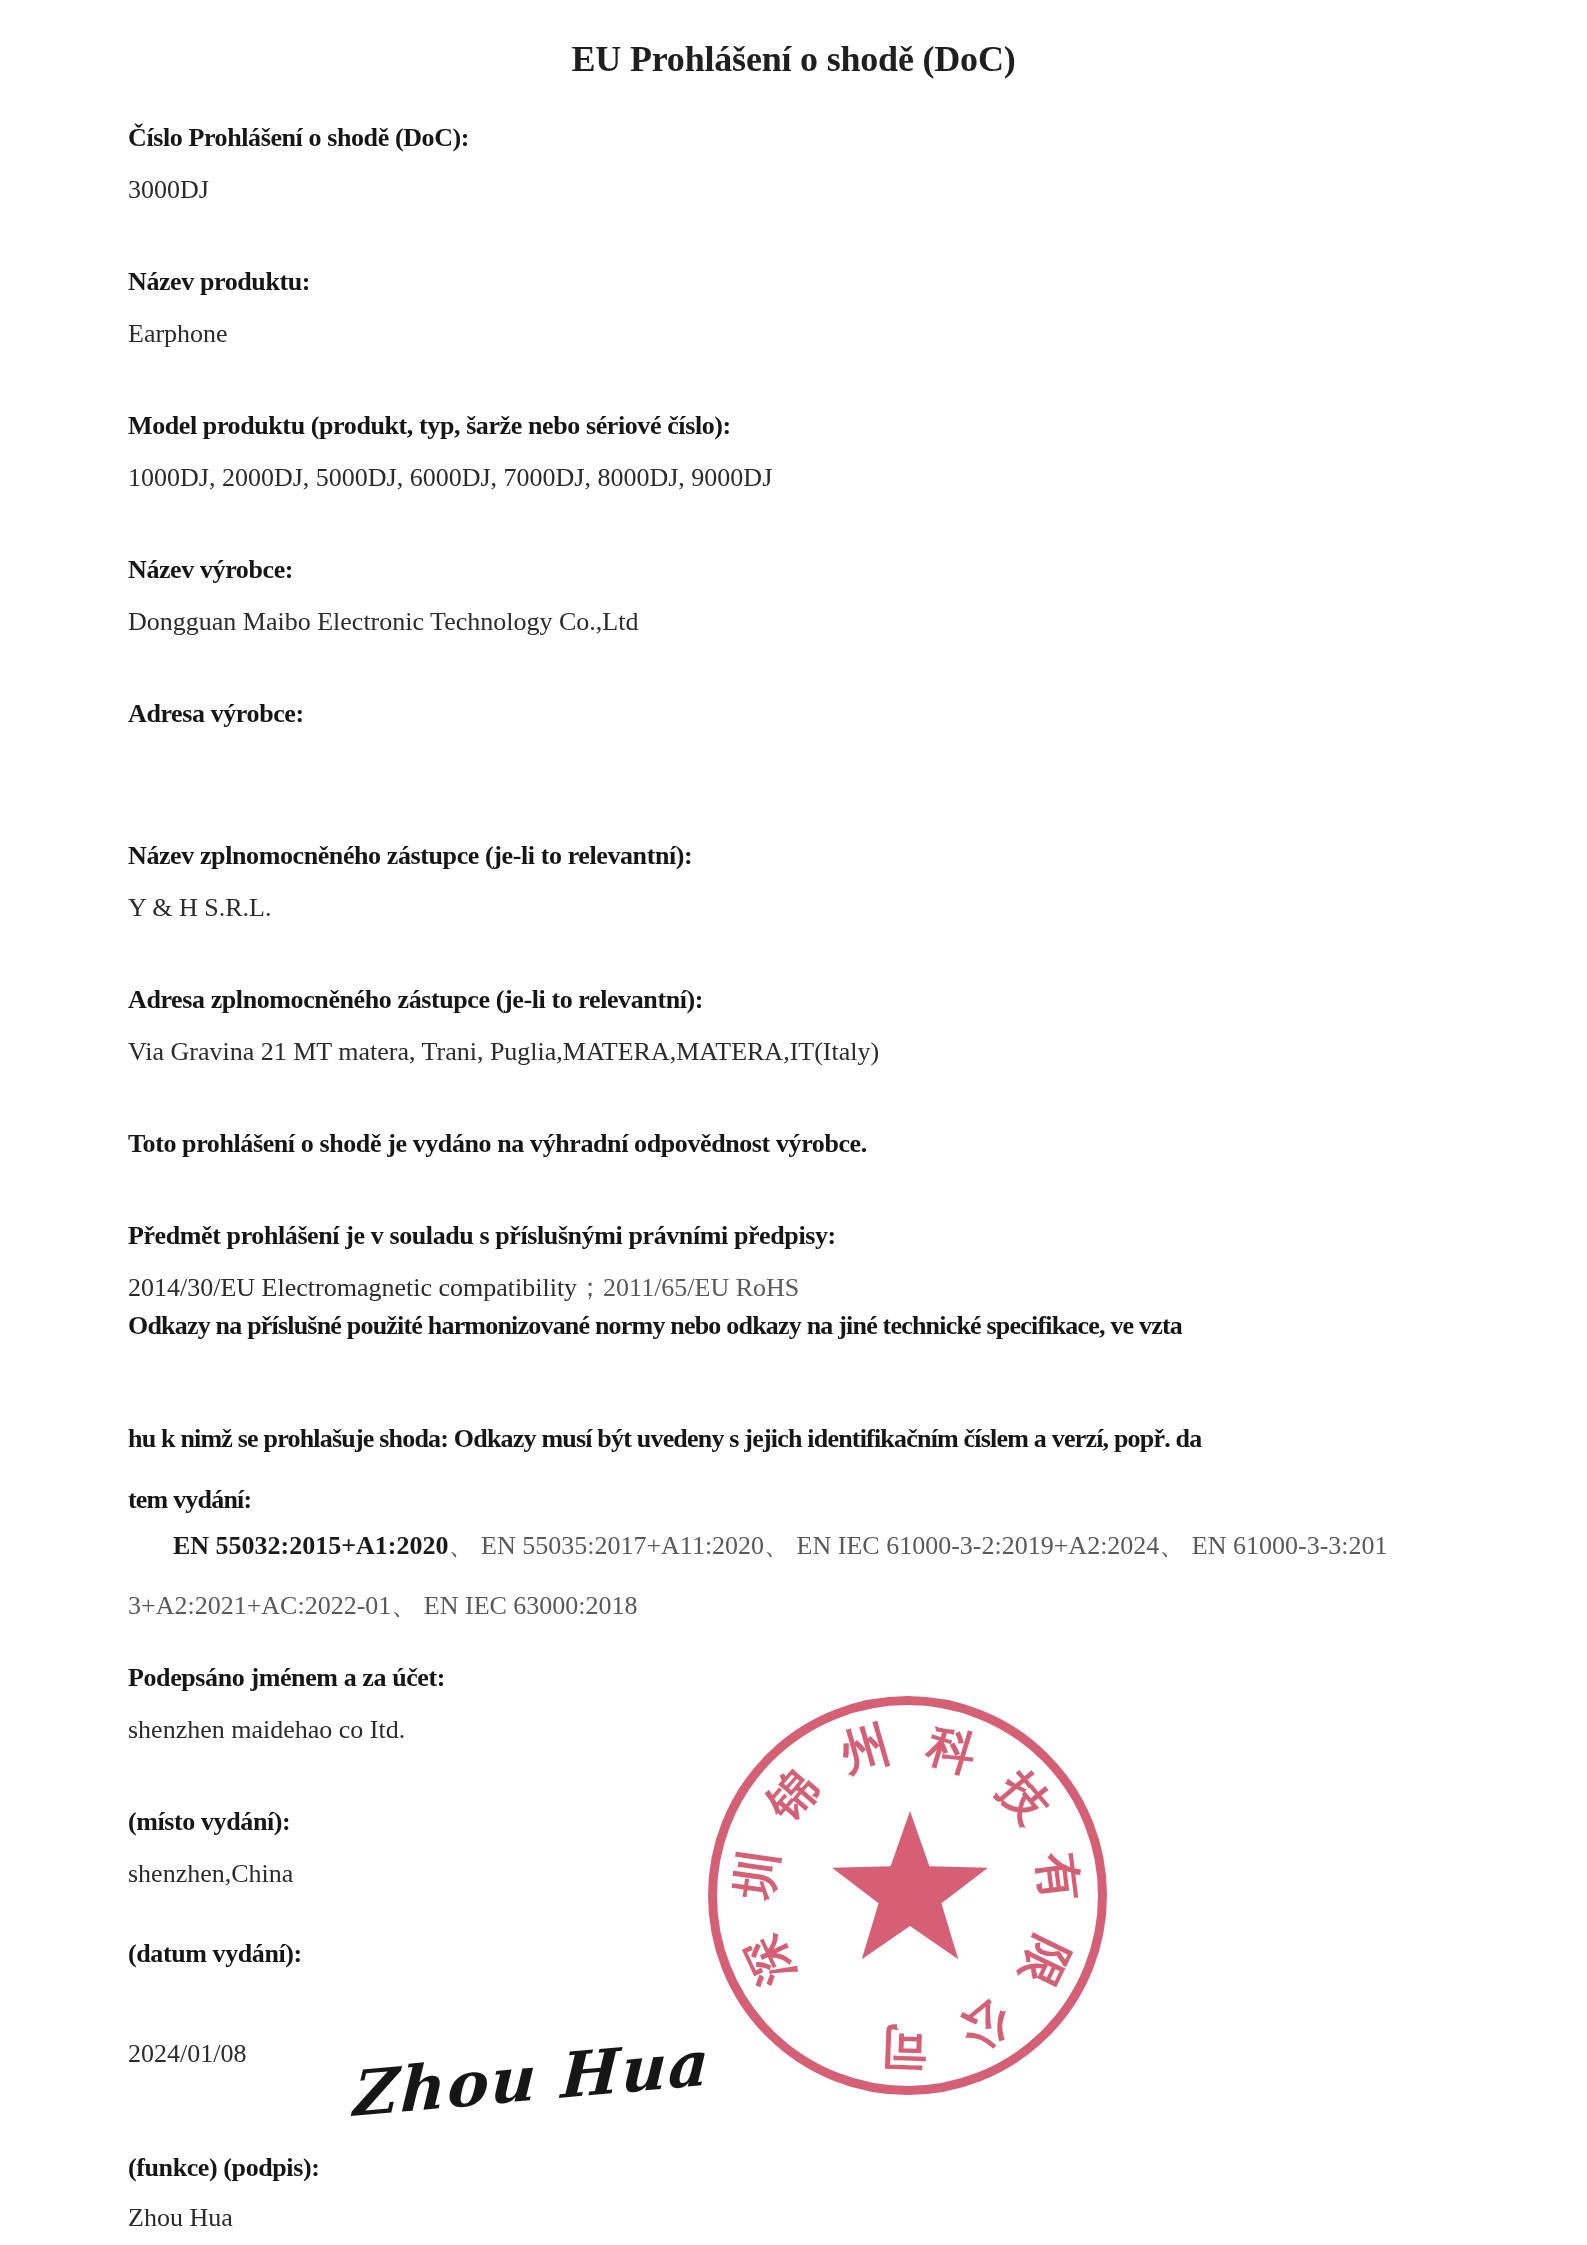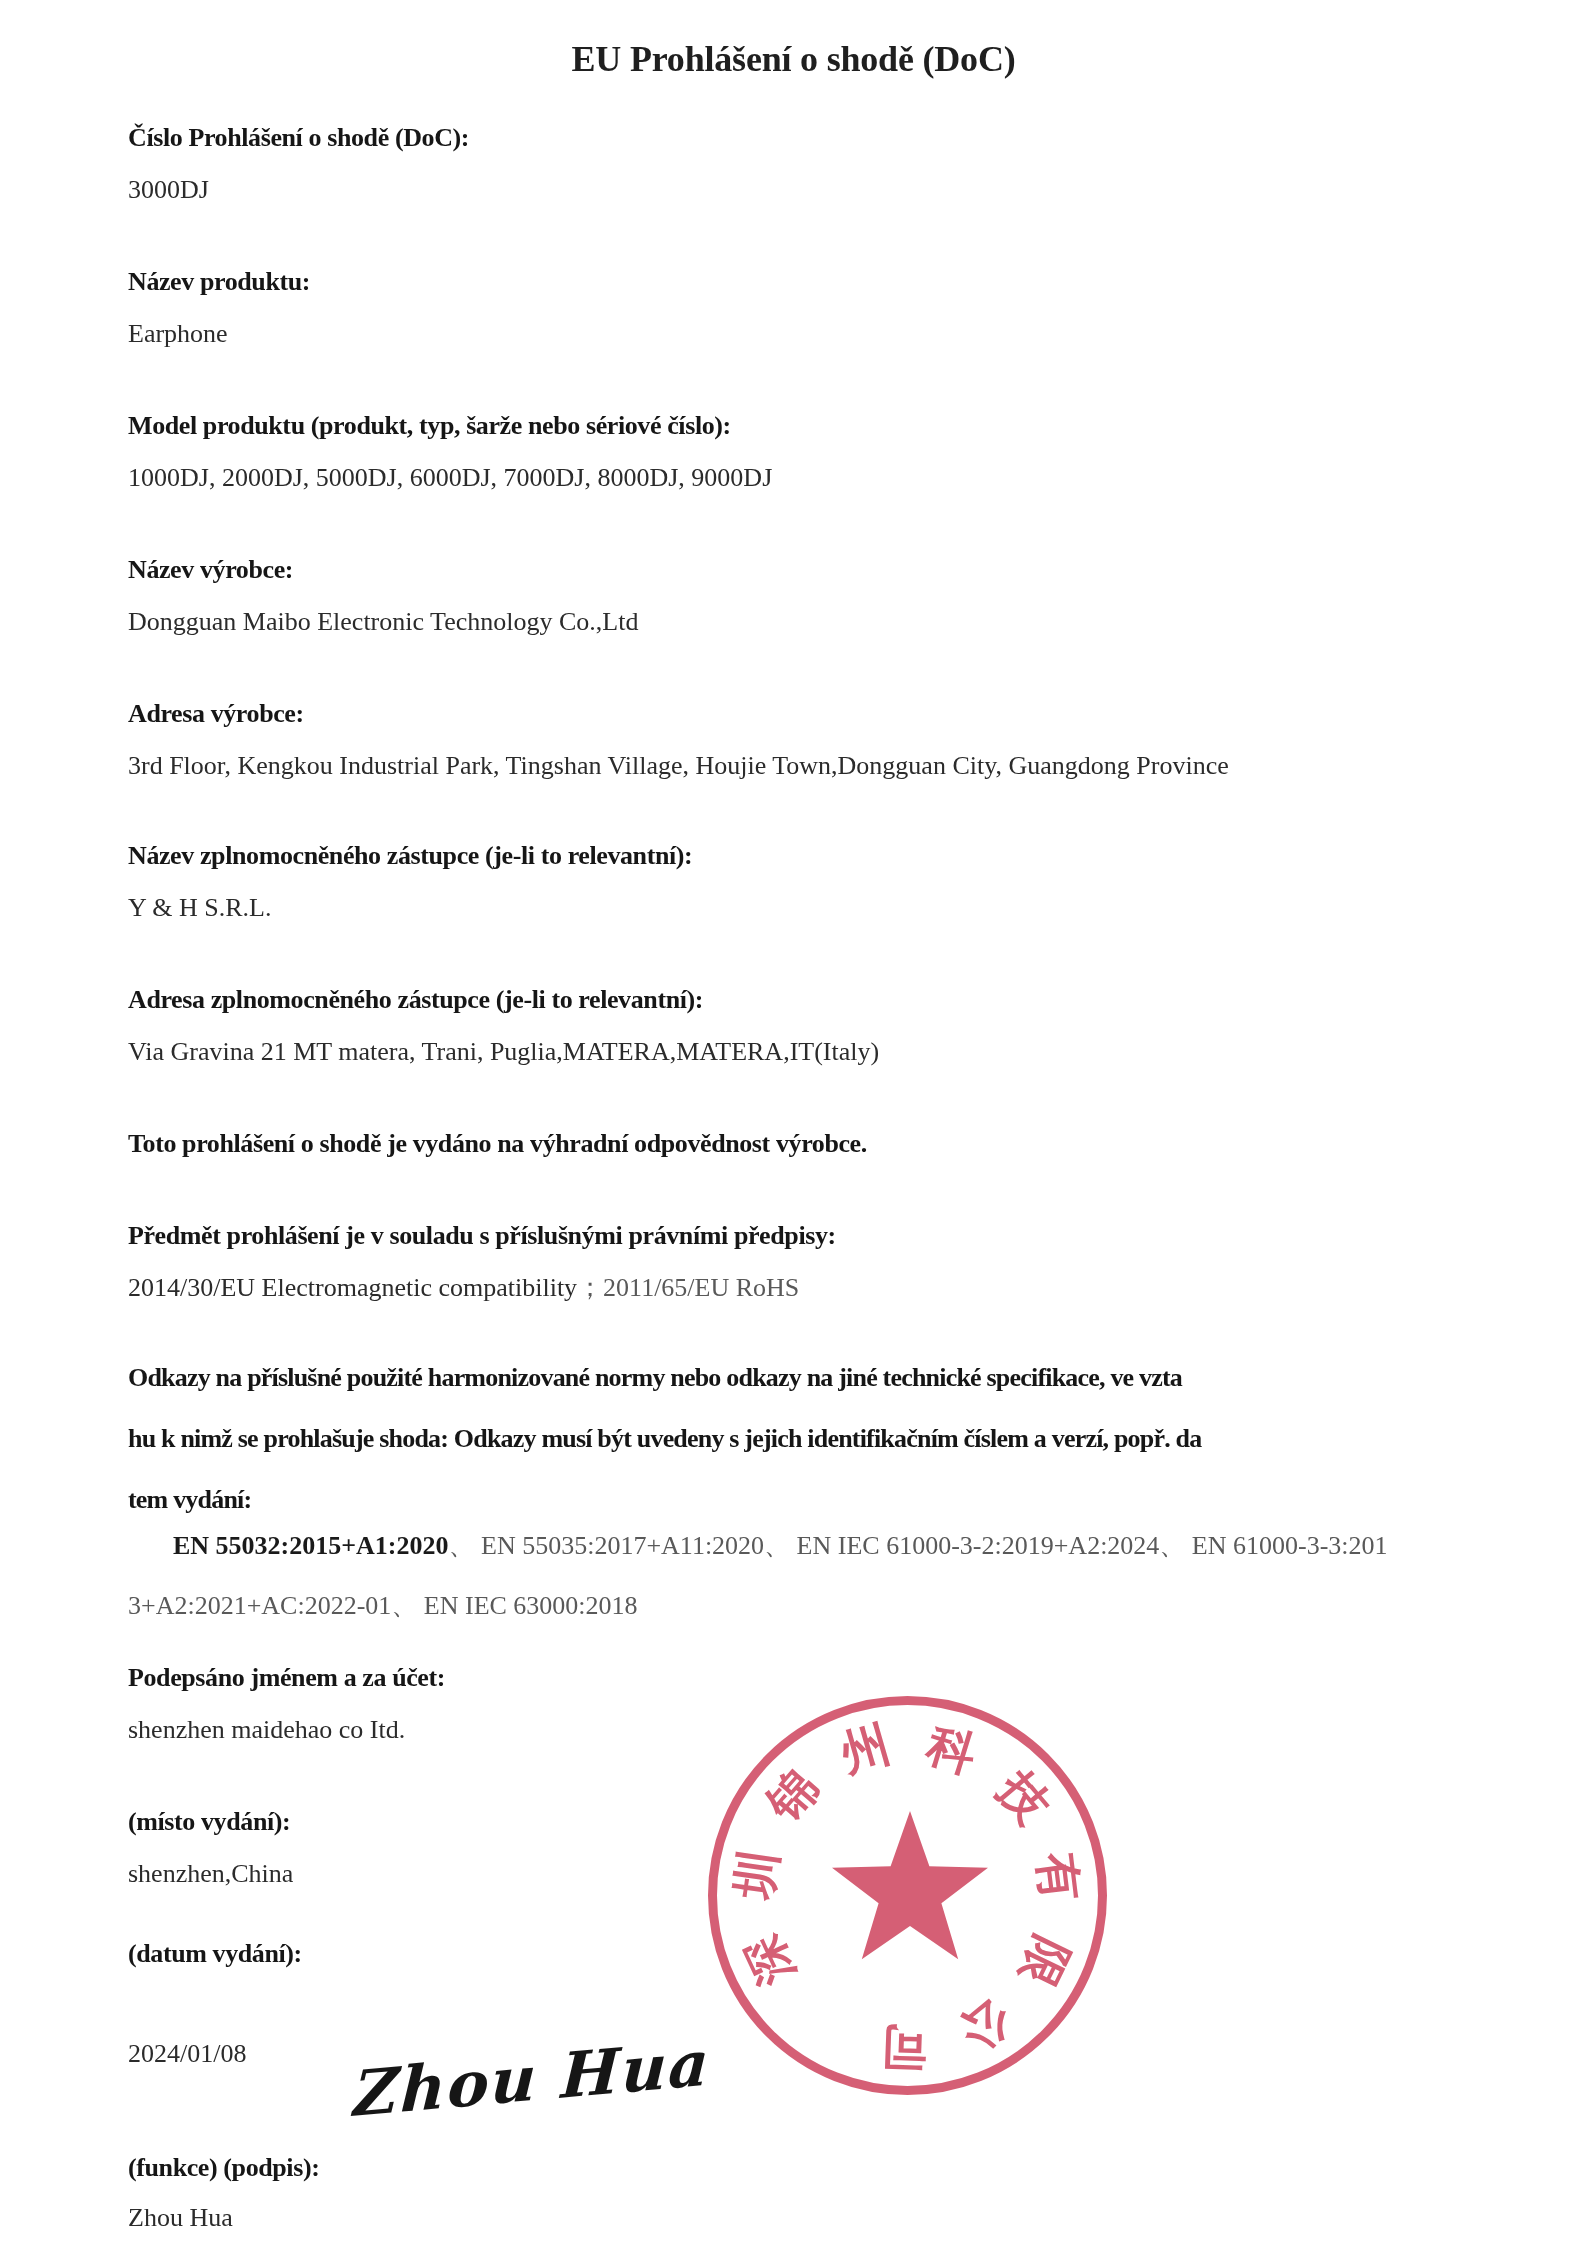--- a/index.html
+++ b/index.html
@@ -88,34 +88,33 @@
   <div class="line label" style="top:262px">Název produktu:</div>
   <div class="line value" style="top:314px">Earphone</div>
 
   <div class="line label" style="top:406px">Model produktu (produkt, typ, šarže nebo sériové číslo):</div>
   <div class="line value" style="top:458px">1000DJ, 2000DJ, 5000DJ, 6000DJ, 7000DJ, 8000DJ, 9000DJ</div>
 
   <div class="line label" style="top:550px">Název výrobce:</div>
   <div class="line value" style="top:602px">Dongguan Maibo Electronic Technology Co.,Ltd</div>
 
   <div class="line label" style="top:694px">Adresa výrobce:</div>
-  <div class="line value" style="top:746px">3rd Floor, Kengkou Industrial Park, Tingshan Village, Houjie Town,Dongguan City, Guangdong Province</div>
 
   <div class="line label" style="top:836px">Název zplnomocněného zástupce (je-li to relevantní):</div>
   <div class="line value" style="top:888px">Y &amp; H S.R.L.</div>
 
   <div class="line label" style="top:980px">Adresa zplnomocněného zástupce (je-li to relevantní):</div>
   <div class="line value" style="top:1032px">Via Gravina 21 MT matera, Trani, Puglia,MATERA,MATERA,IT(Italy)</div>
 
   <div class="line label" style="top:1124px">Toto prohlášení o shodě je vydáno na výhradní odpovědnost výrobce.</div>
 
   <div class="line label" style="top:1216px">Předmět prohlášení je v souladu s příslušnými právními předpisy:</div>
   <div class="line value" style="top:1268px"><span>2014/30/EU Electromagnetic compatibility</span><span class="muted">；2011/65/EU RoHS</span></div>
 
-  <div class="line label tight" style="top:1358px">Odkazy na příslušné použité harmonizované normy nebo odkazy na jiné technické specifikace, ve vzta</div>
+  <div class="line label tight" style="top:1306px">Odkazy na příslušné použité harmonizované normy nebo odkazy na jiné technické specifikace, ve vzta</div>
   <div class="line label tight" style="top:1419px">hu k nimž se prohlašuje shoda: Odkazy musí být uvedeny s jejich identifikačním číslem a verzí, popř. da</div>
   <div class="line label tight" style="top:1480px">tem vydání:</div>
 
   <div class="line value muted" style="top:1526px"><span class="bold-dark">EN 55032:2015+A1:2020</span><span>、 EN 55035:2017+A11:2020、 EN IEC 61000-3-2:2019+A2:2024、 EN 61000-3-3:201</span></div>
   <div class="line value muted" style="top:1586px">3+A2:2021+AC:2022-01、 EN IEC 63000:2018</div>
 
   <div class="line label" style="top:1658px">Podepsáno jménem a za účet:</div>
   <div class="line value" style="top:1710px">shenzhen maidehao co Itd.</div>
 
   <div class="line label" style="top:1802px">(místo vydání):</div>

